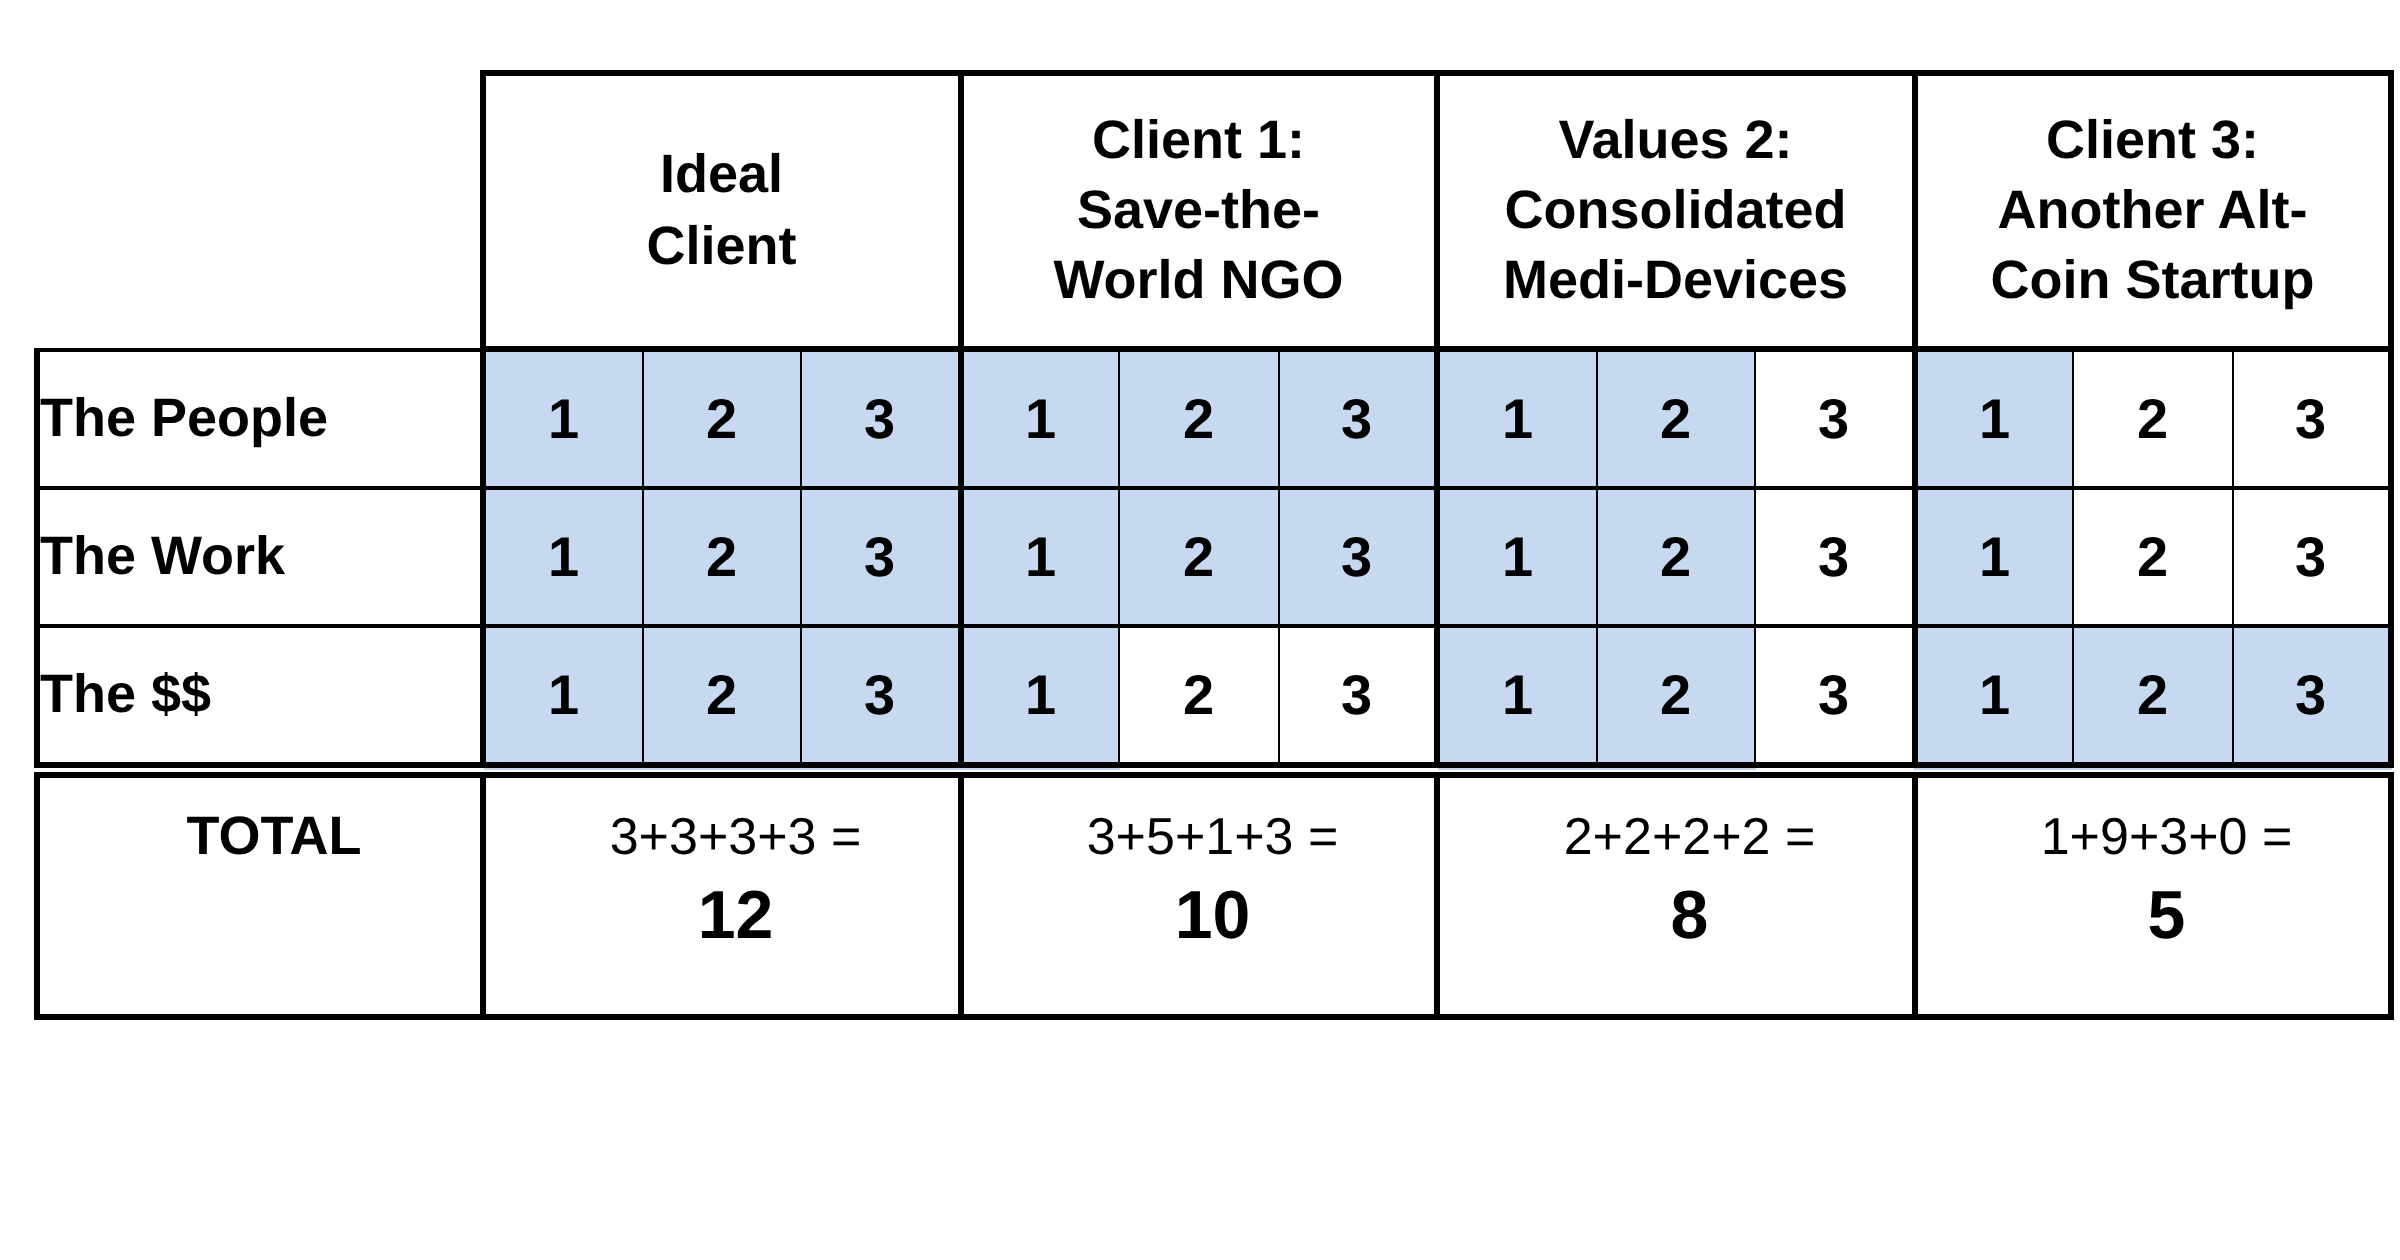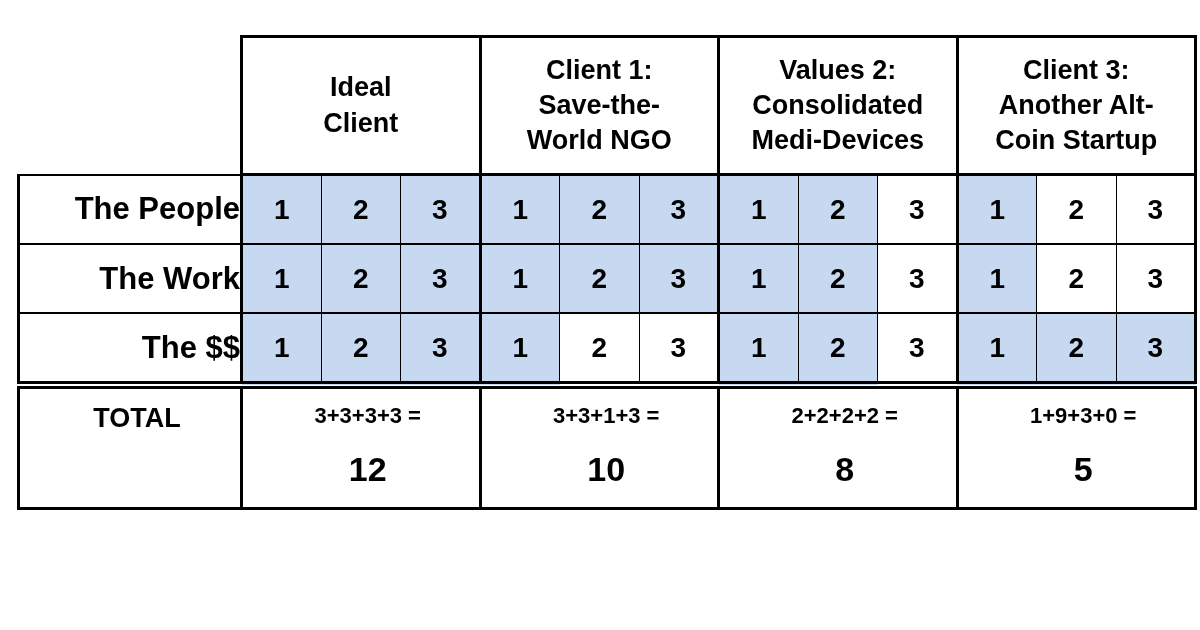--- a/index.html
+++ b/index.html
@@ -42,22 +42,22 @@
     line-height: 1.3;
     text-align: center;
     vertical-align: middle;
     white-space: pre-line;
   }
   td.rlabel {
     border: 2px solid #000;
     border-left-width: 3px;
     border-right-width: 3px;
     font-weight: 700;
-    font-size: 31px;
-    text-align: right;
+    font-size: 27px;
+    text-align: left;
     vertical-align: middle;
   }
   tr.r-score:first-of-type td { border-top-width: 3px; }
   td.score {
     border: 2px solid #000;
     border-left-width: 1.5px;
     border-right-width: 1.5px;
     font-weight: 700;
     font-size: 28px;
     text-align: center;
@@ -73,29 +73,29 @@
     border-top: 8px double #000;
     text-align: center;
     vertical-align: top;
     padding-top: 14px;
   }
   td.total-label {
     font-weight: 700;
     font-size: 27px;
   }
   .formula {
-    font-size: 22px;
-    font-weight: 700;
+    font-size: 26px;
+    font-weight: 400;
     line-height: 1.2;
   }
   .value {
     font-size: 34px;
     font-weight: 700;
     line-height: 1.2;
-    margin-top: 20px;
+    margin-top: 4px;
   }
 </style>
 </head>
 <body>
 
 <table class="scorecard">
   <colgroup>
     <col class="c-label">
     <col class="c-score">
       <col class="c-score">
@@ -170,21 +170,21 @@
         <td class="score hl">2</td>
         <td class="score gend hl">3</td>
       </tr>
       <tr class="r-total">
         <td class="total-label">TOTAL</td>
         <td class="total-cell" colspan="3">
           <div class="formula">3+3+3+3 =</div>
           <div class="value">12</div>
         </td>
         <td class="total-cell" colspan="3">
-          <div class="formula">3+3+1+3 =</div>
+          <div class="formula">3+5+1+3 =</div>
           <div class="value">10</div>
         </td>
         <td class="total-cell" colspan="3">
           <div class="formula">2+2+2+2 =</div>
           <div class="value">8</div>
         </td>
         <td class="total-cell" colspan="3">
           <div class="formula">1+9+3+0 =</div>
           <div class="value">5</div>
         </td>

